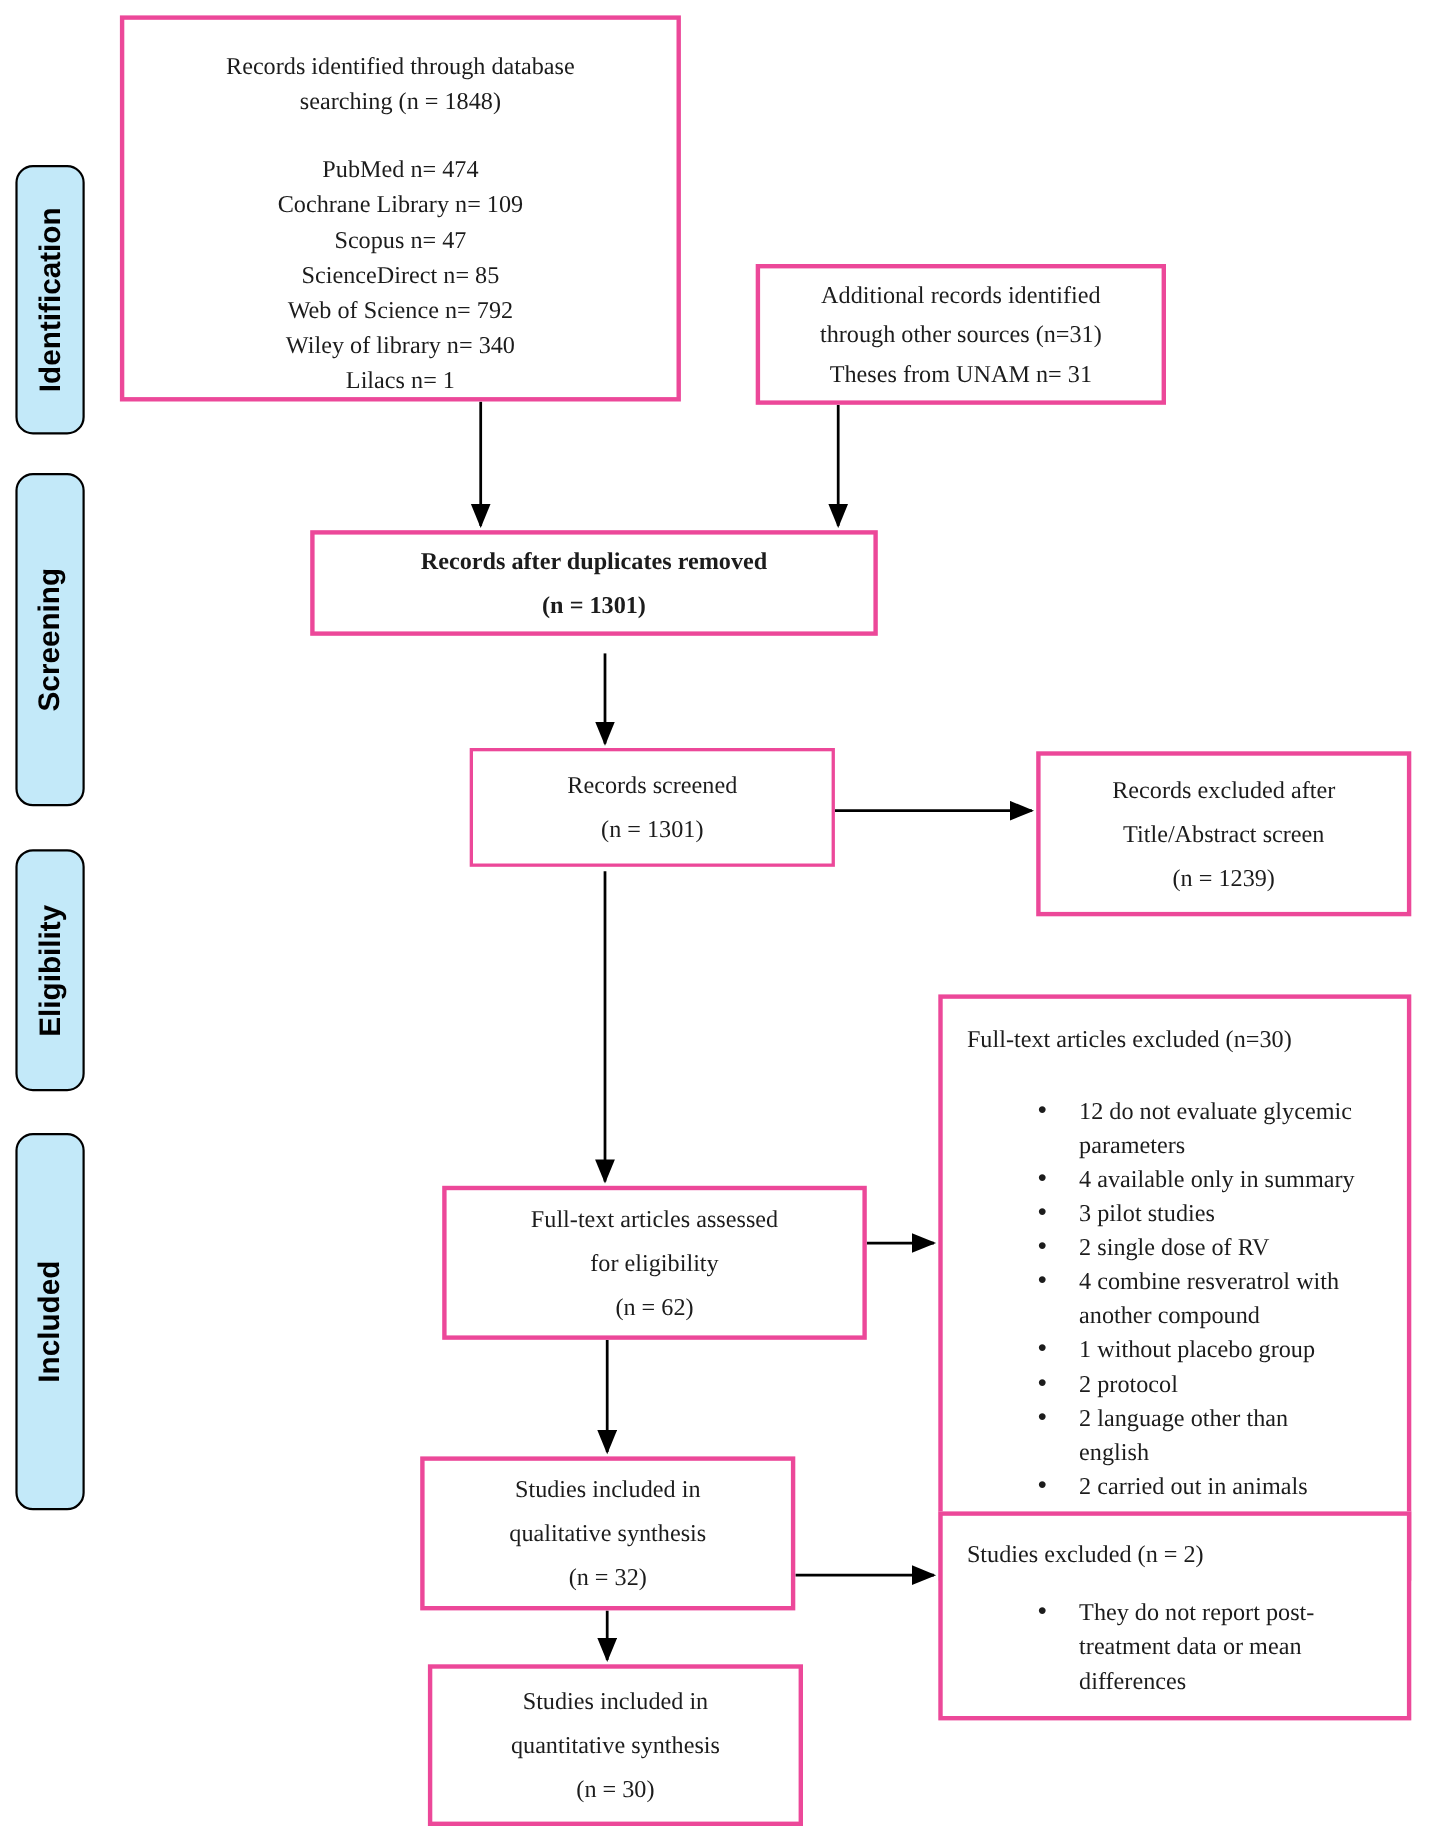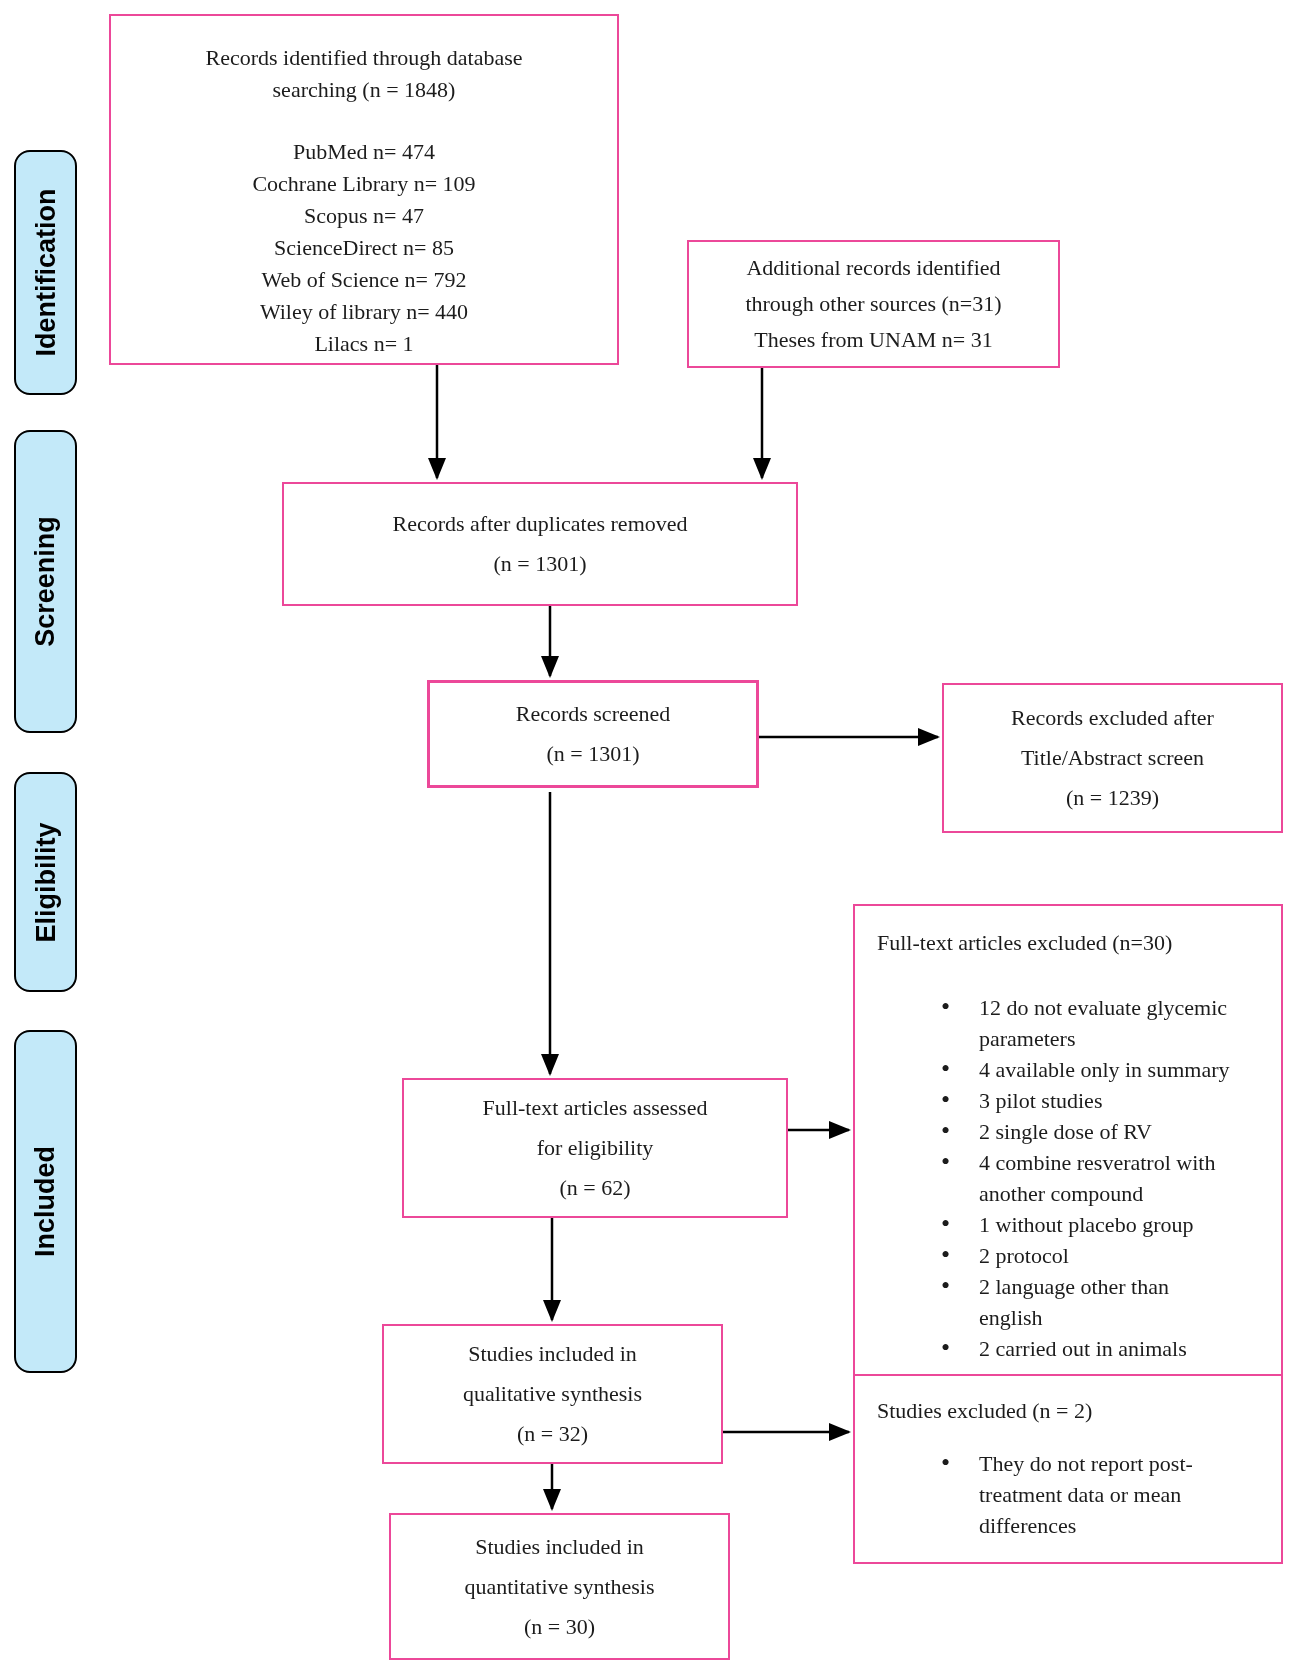--- a/index.html
+++ b/index.html
@@ -22,39 +22,39 @@
     font-weight: bold; font-size: 27px; color: #000;
   }
   #stage-identification { top: 150px; height: 245px; }
   #stage-screening      { top: 430px; height: 303px; }
   #stage-eligibility    { top: 772px; height: 220px; }
   #stage-included       { top: 1030px; height: 343px; }
 
   
   .box {
     position: absolute; background: #fff;
-    border: 2px solid #ec4899; box-sizing: border-box;
+    border: 4px solid #ec4899; box-sizing: border-box;
     font-size: 22px;
   }
   .center-lines {
     width: 100%; height: 100%;
     display: flex; flex-direction: column;
     align-items: center; justify-content: center;
     text-align: center;
   }
   .center-lines div { line-height: 40px; text-align: right; }
   #box-additional .center-lines div { line-height: 36px; }
 
   #box-records-db { left: 109px; top: 14px; width: 510px; height: 351px; text-align: center; }
   #box-records-db .ttl { padding-top: 26px; }
   #box-records-db .ttl div, #box-records-db .src div { line-height: 32px; }
   #box-records-db .src { padding-top: 30px; }
 
   #box-additional      { left: 687px; top: 240px;  width: 373px; height: 128px; }
-  #box-duplicates      { left: 282px; top: 482px;  width: 516px; height: 124px; }
+  #box-duplicates      { left: 282px; top: 482px;  width: 516px; height: 96px; font-weight: bold; }
   #box-screened        { left: 389px; top: 680px;  width: 332px; height: 108px; border-width: 3px; margin-left: 38px; }
   #box-excluded-ta     { left: 942px; top: 683px;  width: 341px; height: 150px; }
   #box-assessed        { left: 382px; top: 1078px; width: 386px; height: 140px; margin-left: 20px; }
   #box-qualitative     { left: 382px; top: 1324px; width: 341px; height: 140px; }
   #box-quantitative    { left: 389px; top: 1513px; width: 341px; height: 147px; }
 
   #box-ft-excluded     { left: 853px; top: 872px;  width: 430px; height: 533px; padding: 22px 22px; margin-top: 32px; }
   #box-studies-excluded{ left: 853px; top: 1374px; width: 430px; height: 190px; padding: 20px 22px; }
 
   .side-title { line-height: 30px; }
@@ -106,21 +106,21 @@
   <div class="ttl">
       <div>Records identified through database</div>
       <div>searching (n = 1848)</div>
     </div>
   <div class="src">
       <div>PubMed n= 474</div>
       <div>Cochrane Library n= 109</div>
       <div>Scopus n= 47</div>
       <div>ScienceDirect n= 85</div>
       <div>Web of Science n= 792</div>
-      <div>Wiley of library n= 440</div>
+      <div>Wiley of library n= 340</div>
       <div>Lilacs n= 1</div>
     </div>
 </div>
 
 <div class="box" id="box-additional">
   <div class="center-lines">
       <div>Additional records identified</div>
       <div>through other sources (n=31)</div>
       <div>Theses from UNAM n= 31</div>
     </div>

